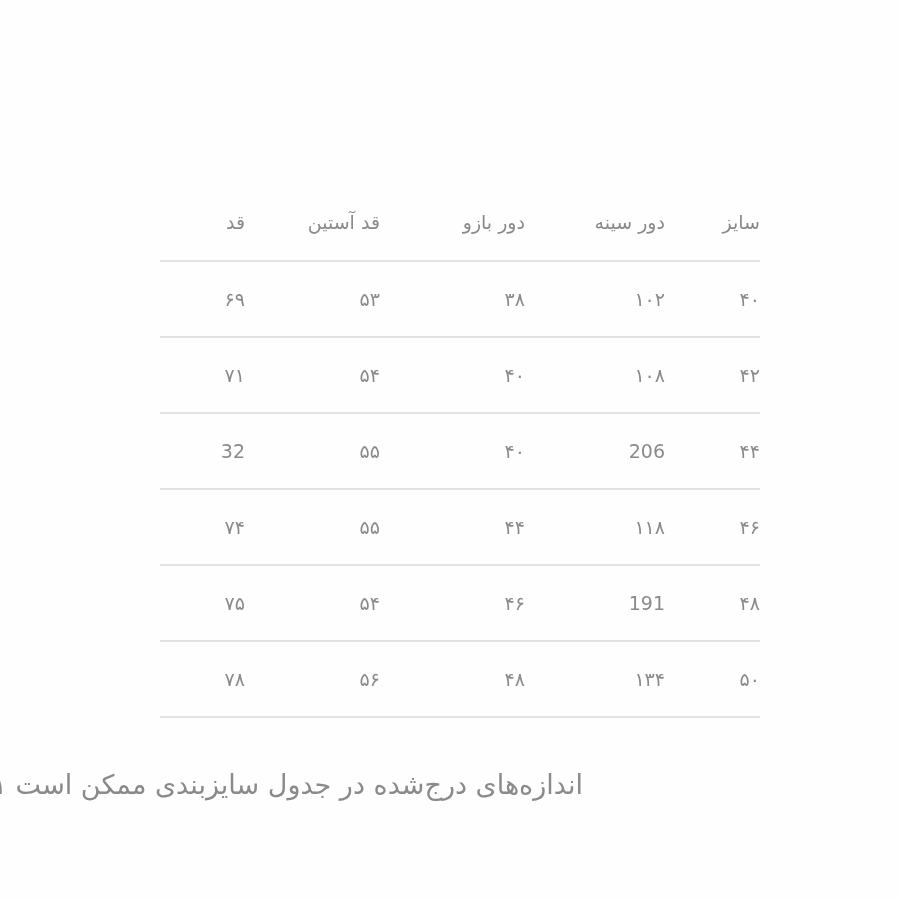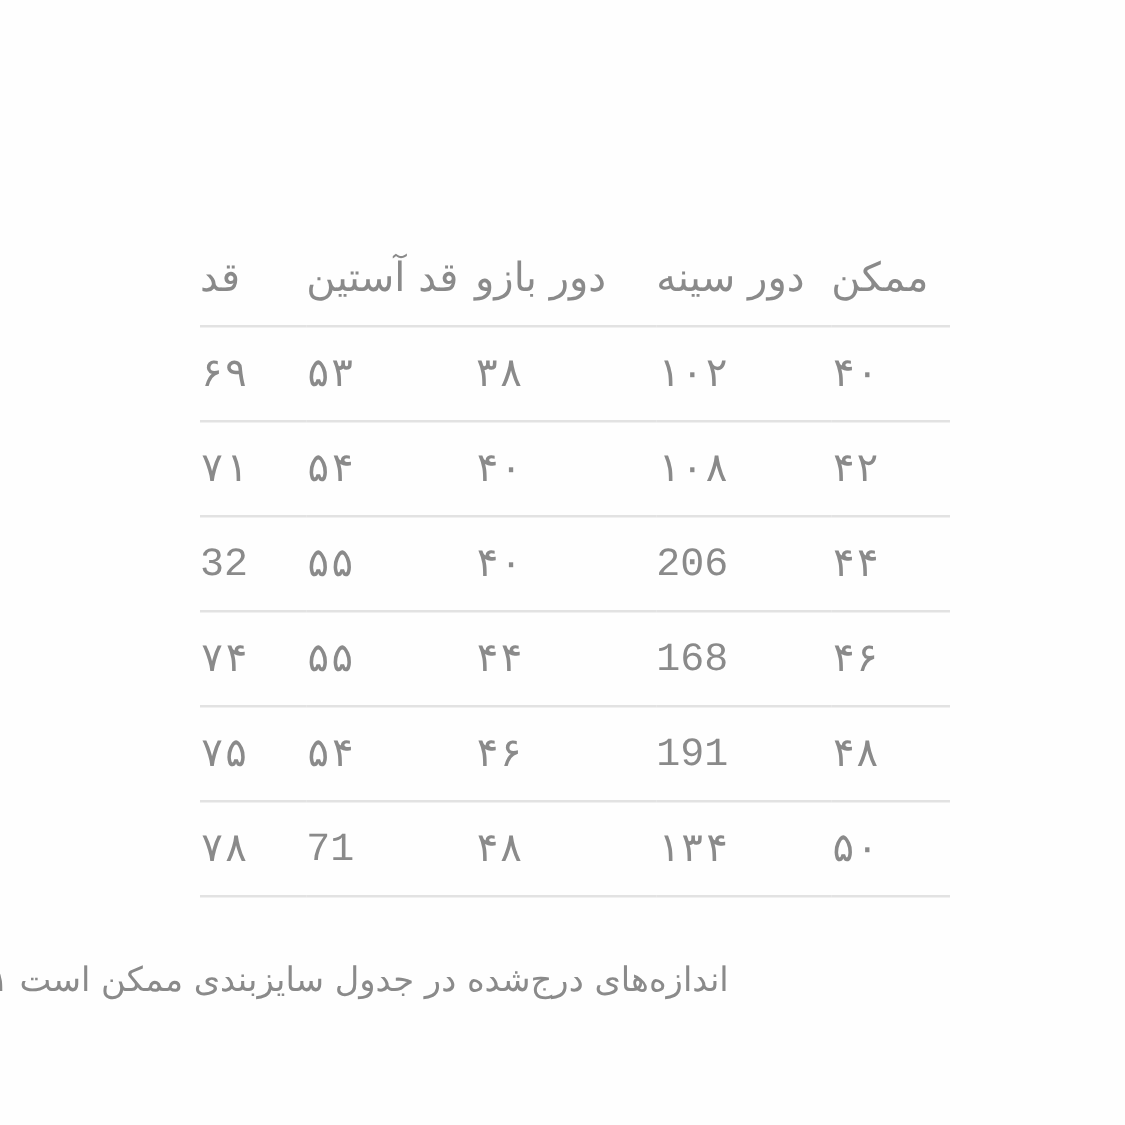--- a/index.html
+++ b/index.html
@@ -19,34 +19,33 @@
     position: absolute;
     top: 184px;
     left: 160px;
     width: 600px;
     border-collapse: collapse;
     table-layout: fixed;
     direction: rtl;
   }
   table.size-table th,
   table.size-table td {
-    text-align: left;
+    text-align: right;
     vertical-align: middle;
     font-weight: 400;
-    font-size: 32px;
+    font-size: 19px;
     color: #8a8a8a;
     border-bottom: 2px solid #e2e2e2;
     padding: 0;
   }
   table.size-table thead th {
     height: 76px;
   }
   table.size-table tbody td {
     height: 74px;
-    font-family: Liberation Mono, monospace;
   }
   .footer-note {
     position: absolute;
     top: 769px;
     right: 317px;
     direction: rtl;
     white-space: nowrap;
     font-size: 27px;
     color: #8a8a8a;
   }
@@ -59,21 +58,21 @@
   <table class="size-table">
     <colgroup>
       <col style="width:95px">
       <col style="width:140px">
       <col style="width:145px">
       <col style="width:135px">
       <col style="width:85px">
     </colgroup>
     <thead>
       <tr>
-        <th>ممکن</th>
+        <th>سایز</th>
         <th>دور سینه</th>
         <th>دور بازو</th>
         <th>قد آستین</th>
         <th>قد</th>
       </tr>
     </thead>
     <tbody>
       <tr>
         <td>۴۰</td>
         <td>۱۰۲</td>
@@ -90,37 +89,37 @@
       </tr>
       <tr>
         <td>۴۴</td>
         <td>206</td>
         <td>۴۰</td>
         <td>۵۵</td>
         <td>32</td>
       </tr>
       <tr>
         <td>۴۶</td>
-        <td>168</td>
+        <td>۱۱۸</td>
         <td>۴۴</td>
         <td>۵۵</td>
         <td>۷۴</td>
       </tr>
       <tr>
         <td>۴۸</td>
         <td>191</td>
         <td>۴۶</td>
         <td>۵۴</td>
         <td>۷۵</td>
       </tr>
       <tr>
         <td>۵۰</td>
         <td>۱۳۴</td>
         <td>۴۸</td>
-        <td>71</td>
+        <td>۵۶</td>
         <td>۷۸</td>
       </tr>
     </tbody>
   </table>
 
   <div class="footer-note">اندازه‌های درج‌شده در جدول سایزبندی ممکن است ۱ الی ۳</div>
 
 </div>
 
 </body></html>

